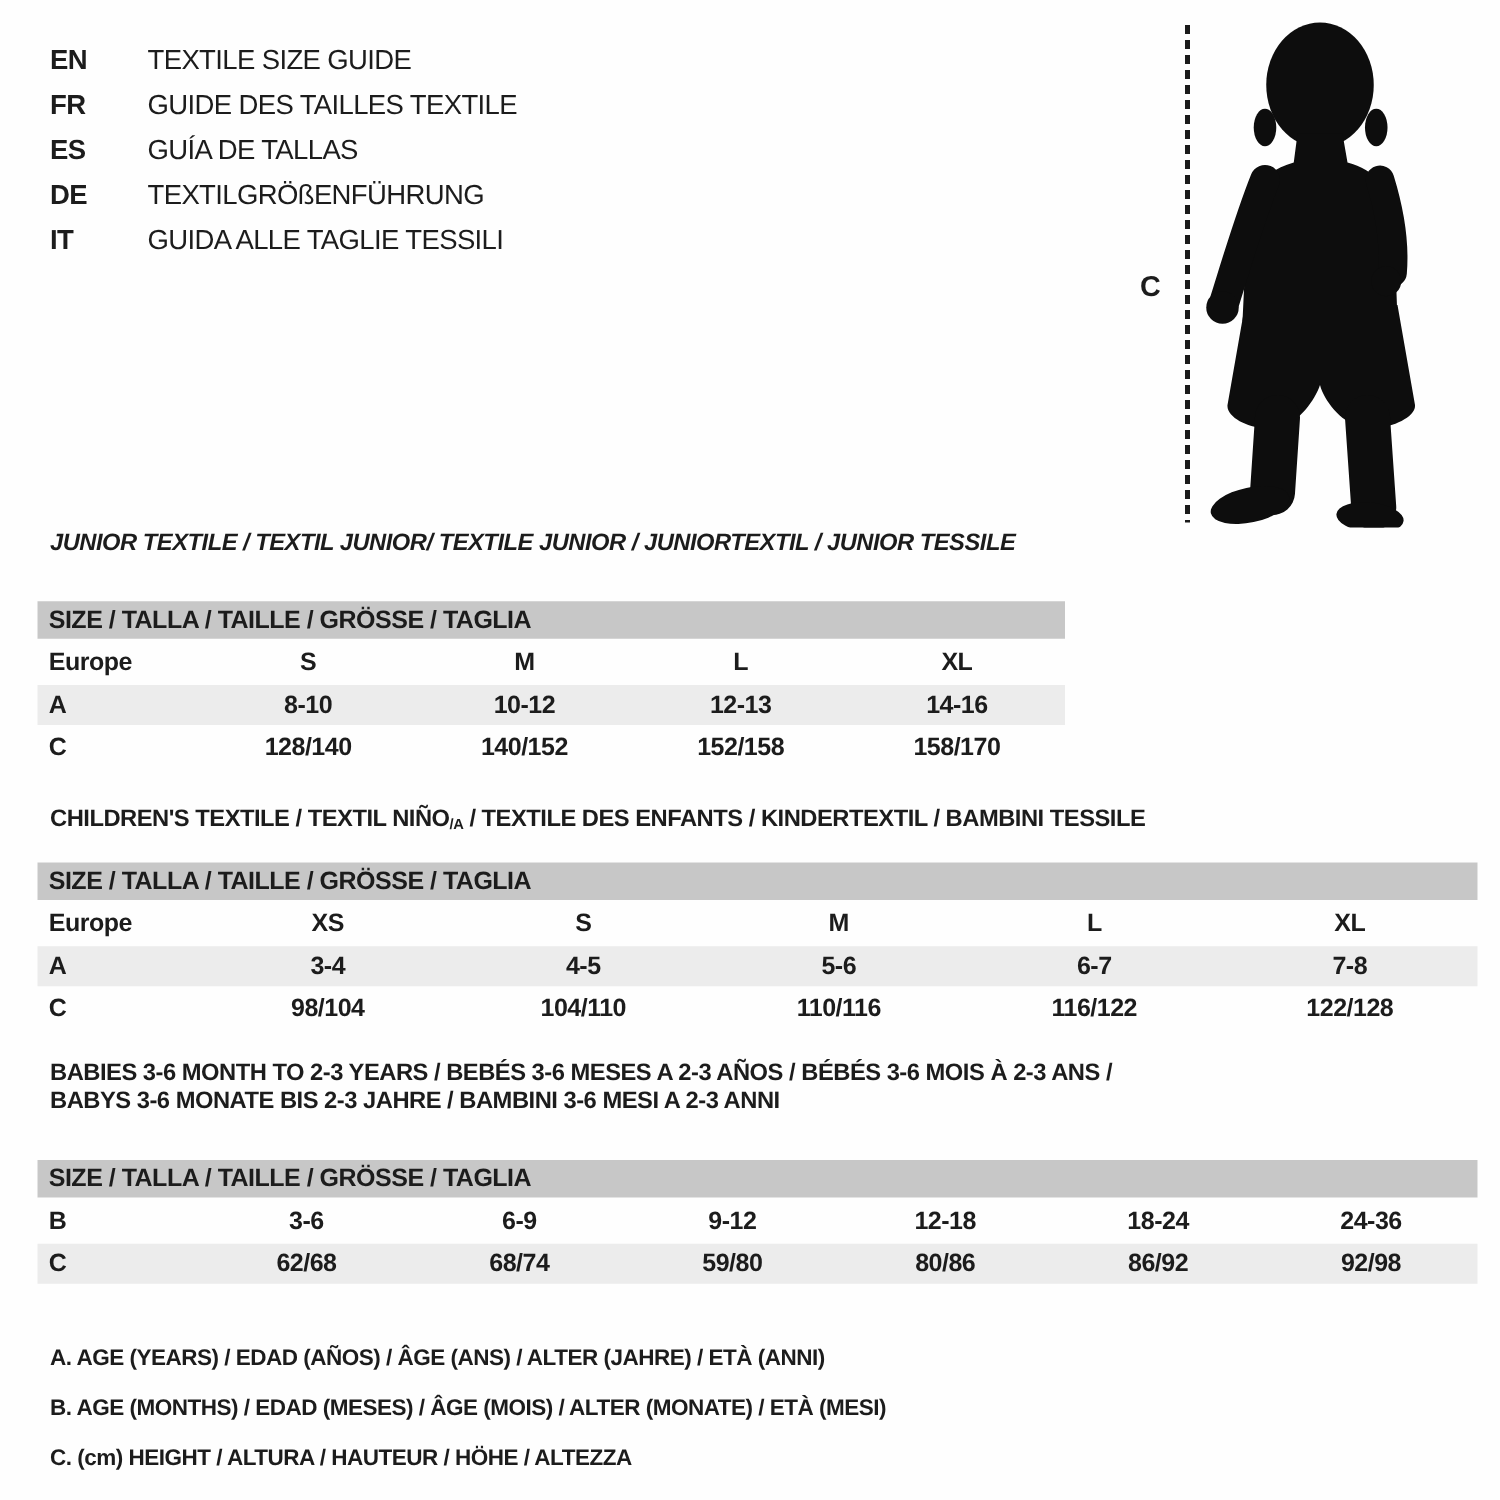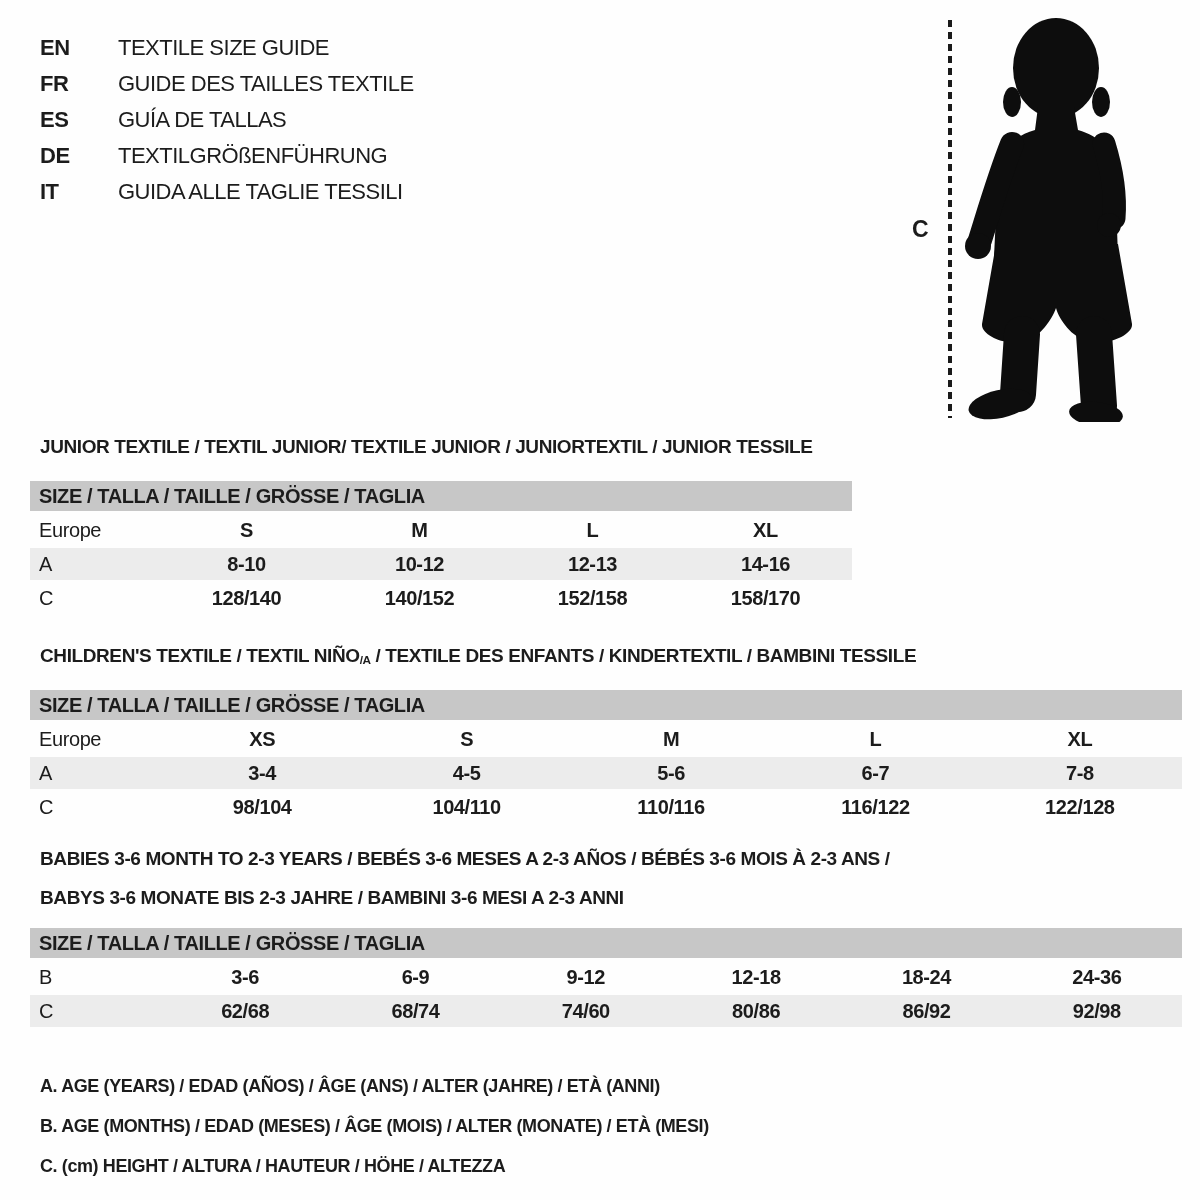--- a/index.html
+++ b/index.html
@@ -34,35 +34,35 @@
   }
   .toddler-svg { position: absolute; left: 960px; top: 12px; }
 
   
   .section-heading {
     position: absolute; left: 40px;
     font-weight: 700; font-size: 19px; letter-spacing: -0.4px;
     white-space: nowrap;
   }
   .section-heading .sub-small { font-size: 0.62em; vertical-align: -0.18em; }
-  .heading-line2 { display: block; margin-top: 17px; }
+  .heading-line2 { display: block; }
 
   .size-table { position: absolute; left: 30px; }
   .size-bar {
     height: 30px; background: #c7c7c7;
     display: flex; align-items: center; padding-left: 9px;
     font-weight: 700; font-size: 20px; letter-spacing: -0.4px;
     margin-bottom: 3px;
   }
   .trow {
     display: flex; align-items: center; height: 32px; margin-top: 2px;
     font-size: 20px; letter-spacing: -0.4px;
   }
   .trow.shaded { background: #ececec; }
-  .trow .lbl { width: 130px; padding-left: 9px; font-weight: 400; }
+  .trow .lbl { width: 130px; padding-left: 9px; font-weight: 700; }
   .trow .cell { flex: 1 1 0; text-align: center; font-weight: 700; }
 
   
   .footnotes { position: absolute; left: 40px; top: 1066px; }
   .footnote {
     font-weight: 700; font-size: 18px; letter-spacing: -0.4px;
     height: 40px; display: flex; align-items: center; white-space: nowrap;
   }
 </style>
 </head>
@@ -114,21 +114,21 @@
       <path d="M36,232 L158,232 L172,312 C173,322 152,331 139,330 L126,328 C113,326 99,308 96,296 C92,308 79,326 66,328 L53,330 C40,331 21,322 22,312 Z"></path>
 
       <path d="M62,322 L58,382" stroke="#0d0d0d" stroke-width="36" stroke-linecap="round" fill="none"></path>
       <path d="M134,322 L139,394" stroke="#0d0d0d" stroke-width="36" stroke-linecap="round" fill="none"></path>
 
       <ellipse cx="40" cy="392" rx="32" ry="14" transform="rotate(-12 40 392)"></ellipse>
       <ellipse cx="136" cy="402" rx="27" ry="12" transform="rotate(6 136 402)"></ellipse>
     </g>
   </svg>
 
-  <div class="section-heading" style="top:436px;">JUNIOR TEXTILE / TEXTIL JUNIOR/ TEXTILE JUNIOR / JUNIORTEXTIL / JUNIOR TESSILE</div>
+  <div class="section-heading" style="top:424px;font-style:italic;">JUNIOR TEXTILE / TEXTIL JUNIOR/ TEXTILE JUNIOR / JUNIORTEXTIL / JUNIOR TESSILE</div>
 
   <div class="size-table" style="top:481px; width:822px;">
     <div class="size-bar">SIZE / TALLA / TAILLE / GRÖSSE / TAGLIA</div>
     <div class="trow">
       <span class="lbl">Europe</span>
       <span class="cell">S</span>
       <span class="cell">M</span>
       <span class="cell">L</span>
       <span class="cell">XL</span>
     </div>
@@ -193,21 +193,21 @@
       <span class="cell">6-9</span>
       <span class="cell">9-12</span>
       <span class="cell">12-18</span>
       <span class="cell">18-24</span>
       <span class="cell">24-36</span>
     </div>
     <div class="trow shaded">
       <span class="lbl">C</span>
       <span class="cell">62/68</span>
       <span class="cell">68/74</span>
-      <span class="cell">74/60</span>
+      <span class="cell">59/80</span>
       <span class="cell">80/86</span>
       <span class="cell">86/92</span>
       <span class="cell">92/98</span>
     </div>
   </div>
 
   <div class="footnotes">
     <div class="footnote">A. AGE (YEARS) / EDAD (AÑOS) / ÂGE (ANS) / ALTER (JAHRE) / ETÀ (ANNI)</div>
     <div class="footnote">B. AGE (MONTHS) / EDAD (MESES) / ÂGE (MOIS) / ALTER (MONATE) / ETÀ (MESI)</div>
     <div class="footnote">C. (cm) HEIGHT / ALTURA / HAUTEUR / HÖHE / ALTEZZA</div>

